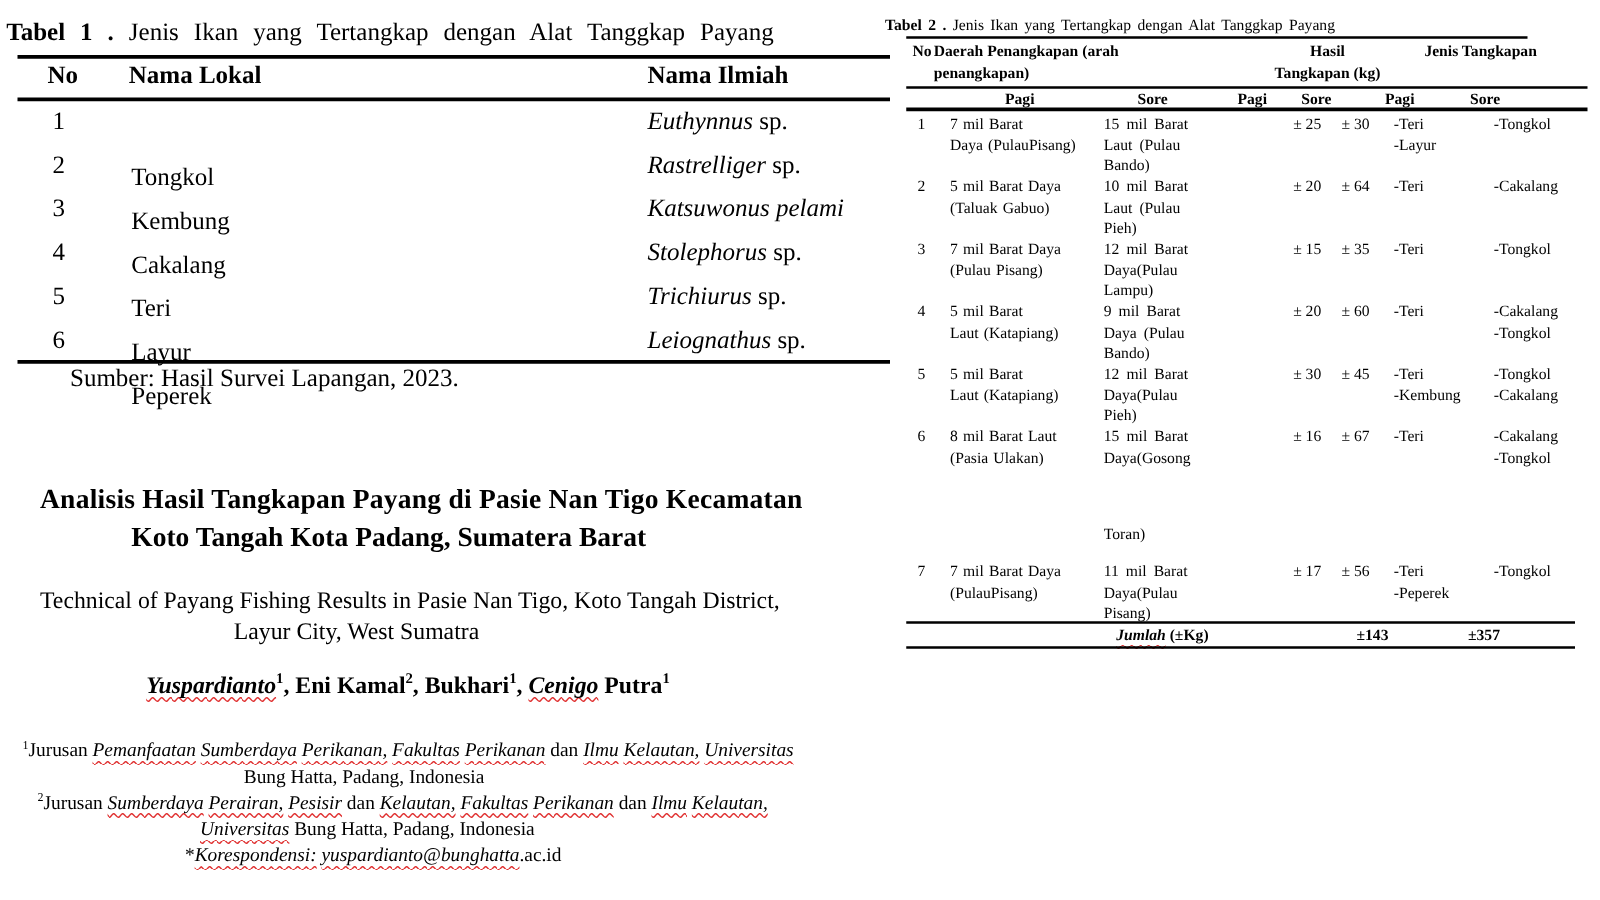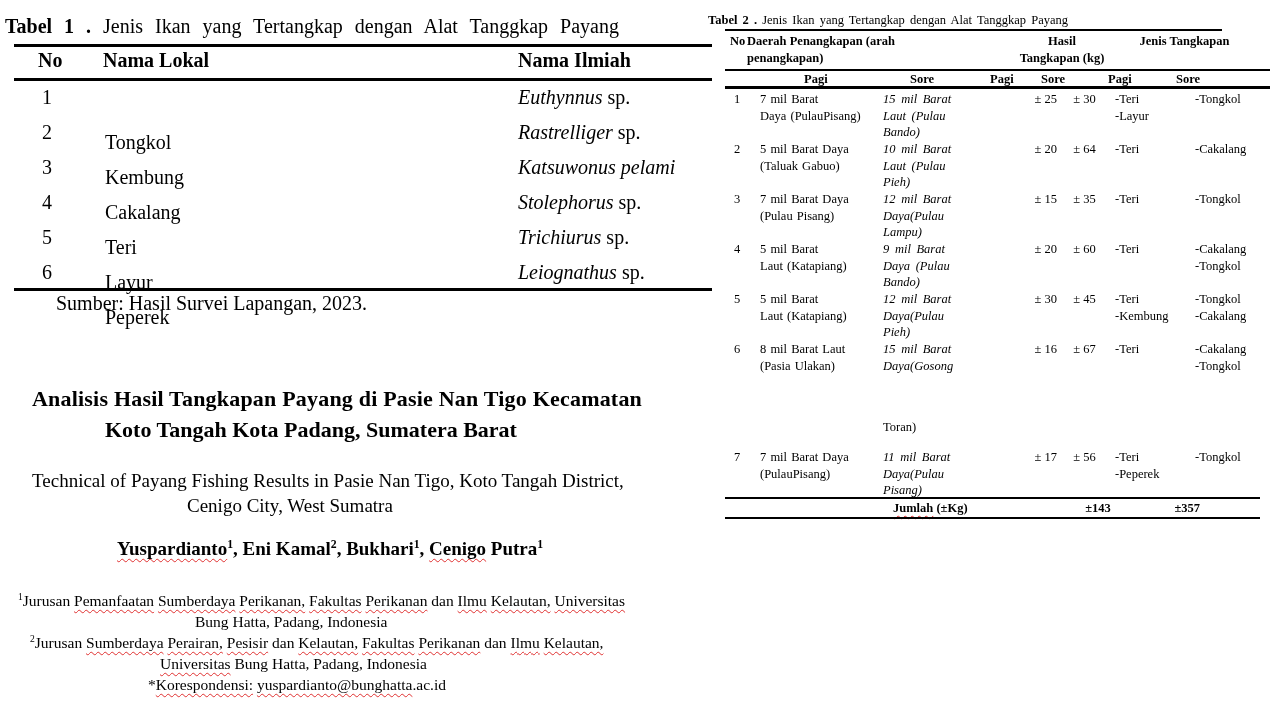--- a/index.html
+++ b/index.html
@@ -16,20 +16,21 @@
   .pre { white-space:pre-line; }
   .rule { position:absolute; background:#000; }
   sup { font-size:62%; vertical-align:super; line-height:0; }
   .wavy span, span.wavy, sup.wavy {
     text-decoration-line:underline;
     text-decoration-style:wavy;
     text-decoration-color:var(--wavy-color);
     text-decoration-thickness:1px;
     text-underline-offset:3px;
     text-decoration-skip-ink:none;
+    font-style:italic;
   }
 
   
   .left-page { position:absolute; left:0; top:0; width:712px; height:720px; overflow:hidden; }
   .t1-caption { left:5px; top:15px; font-size:20px; white-space:nowrap; word-spacing:7px; width:706px; overflow:hidden; }
   .t1-header { font-size:20px; font-weight:bold; top:49px; }
   .t1-row { left:0; top:0; width:712px; height:26px; font-size:20px; }
   .t1-no { position:absolute; left:42px; }
   .t1-local { position:absolute; left:105px;margin-top:45px; }
   .t1-sci { position:absolute; left:518px; white-space:nowrap; }
@@ -49,21 +50,21 @@
 
   
   .right-page { position:absolute; left:707px; top:0; width:573px; height:720px; overflow:hidden; }
   .t2 { font-size:12.5px; line-height:16.5px; }
   .t2-caption { left:1px; top:12px; font-size:12.5px; white-space:nowrap; word-spacing:2px; width:570px; overflow:hidden; }
   .t2-colhead { font-weight:bold; }
   .t2-subhead { font-weight:bold; top:71px; }
   .t2-row { left:0; width:573px; }
   .c-no   { position:absolute; left:27px; }
   .c-ap   { position:absolute; left:53px;  width:125px; word-spacing:1px; }
-  .c-as   { position:absolute; left:176px; width:106px; word-spacing:2.5px;font-style:italic; }
+  .c-as   { position:absolute; left:176px; width:106px; word-spacing:2.5px; }
   .c-kp   { position:absolute; left:295px; width:55px; text-align:right; }
   .c-ks   { position:absolute; left:350px; width:55px; text-align:center; }
   .c-cp   { position:absolute; left:408px; width:80px; }
   .c-cs   { position:absolute; left:488px; width:85px; }
   .t2-total { font-weight:bold; top:500px; }
 </style>
 </head>
 <body>
 
 <div class="left-page">
@@ -108,21 +109,21 @@
     <span class="t1-local">Peperek</span>
     <span class="t1-sci"><i class="ital">Leiognathus</i><span> sp.</span></span>
   </div>
 
   <div class="rule" style="left:14px; top:288px; width:698px; height:3px;"></div>
   <div class="abs t1-source">Sumber: Hasil Survei Lapangan, 2023.</div>
 
   <div class="abs title-id-2">Koto Tangah Kota Padang, Sumatera Barat</div>
   <div class="abs title-id-1">Analisis Hasil Tangkapan Payang  di Pasie Nan Tigo Kecamatan</div>
   <div class="abs title-en-1">Technical of Payang Fishing Results in Pasie Nan Tigo, Koto Tangah District,</div>
-  <div class="abs title-en-2">Cenigo City, West Sumatra</div>
+  <div class="abs title-en-2">Layur City, West Sumatra</div>
 
   <div class="abs authors"><span class="wavy">Yuspardianto</span><sup>1</sup><span>, Eni Kamal</span><sup>2</sup><span>, Bukhari</span><sup>1</sup><span>, </span><span class="wavy">Cenigo</span><span> Putra</span><sup>1</sup></div>
 
   <div class="abs affil a1"><sup>1</sup><span>Jurusan </span><span class="wavy">Pemanfaatan</span><span> </span><span class="wavy">Sumberdaya</span><span> </span><span class="wavy">Perikanan,</span><span> </span><span class="wavy">Fakultas</span><span> </span><span class="wavy">Perikanan</span><span> dan </span><span class="wavy">Ilmu</span><span> </span><span class="wavy">Kelautan,</span><span> </span><span class="wavy">Universitas</span></div>
   <div class="abs affil a2"><span>Bung Hatta, Padang, Indonesia</span></div>
   <div class="abs affil a3"><sup>2</sup><span>Jurusan </span><span class="wavy">Sumberdaya</span><span> </span><span class="wavy">Perairan,</span><span> </span><span class="wavy">Pesisir</span><span> dan </span><span class="wavy">Kelautan,</span><span> </span><span class="wavy">Fakultas</span><span> </span><span class="wavy">Perikanan</span><span> dan </span><span class="wavy">Ilmu</span><span> </span><span class="wavy">Kelautan,</span></div>
   <div class="abs affil a4"><span class="wavy">Universitas</span><span> Bung Hatta, Padang, Indonesia</span></div>
   <div class="abs affil a5"><span>*</span><span class="wavy">Korespondensi:</span><span> </span><span class="wavy">yuspardianto@bunghatta</span><span>.ac.id</span></div>
 </div>
 

